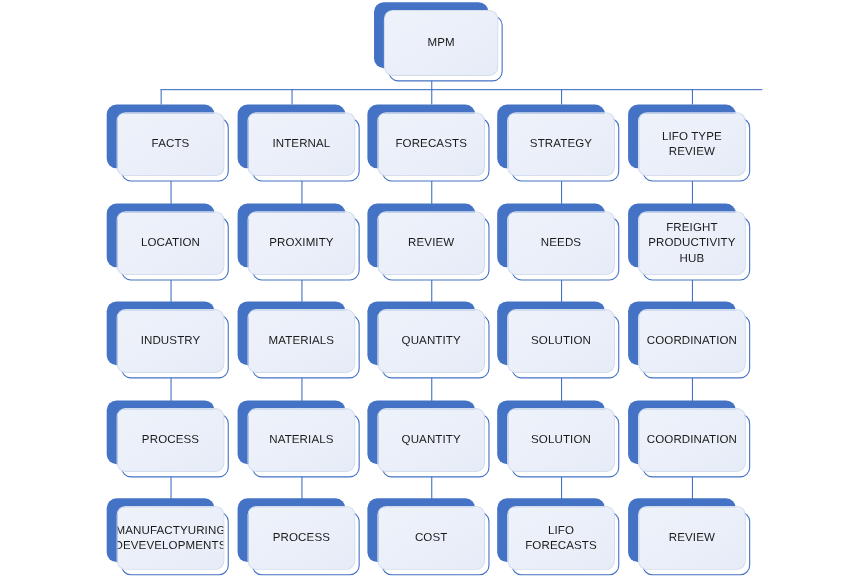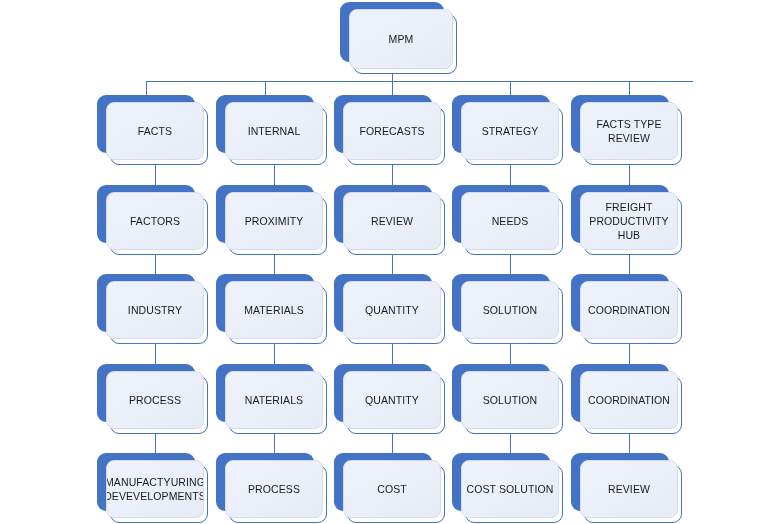--- a/index.html
+++ b/index.html
@@ -137,21 +137,21 @@
     <div class="card-back"></div>
     <div class="card-outline"></div>
     <div class="card-front">
       <span class="label">FACTS</span>
     </div>
   </div>
   <div class="node" style="left:97px; top:185px;">
     <div class="card-back"></div>
     <div class="card-outline"></div>
     <div class="card-front">
-      <span class="label">FACTORS</span>
+      <span class="label">LOCATION</span>
     </div>
   </div>
   <div class="node" style="left:97px; top:274px;">
     <div class="card-back"></div>
     <div class="card-outline"></div>
     <div class="card-front">
       <span class="label">INDUSTRY</span>
     </div>
   </div>
   <div class="node" style="left:97px; top:364px;">
@@ -267,29 +267,29 @@
     <div class="card-back"></div>
     <div class="card-outline"></div>
     <div class="card-front">
       <span class="label">SOLUTION</span>
     </div>
   </div>
   <div class="node" style="left:452px; top:453px;">
     <div class="card-back"></div>
     <div class="card-outline"></div>
     <div class="card-front">
-      <span class="label">COST SOLUTION</span>
+      <span class="label">LIFO FORECASTS</span>
     </div>
   </div>
 
   <div class="node" style="left:571px; top:95px;">
     <div class="card-back"></div>
     <div class="card-outline"></div>
     <div class="card-front">
-      <span class="label">FACTS TYPE REVIEW</span>
+      <span class="label">LIFO TYPE REVIEW</span>
     </div>
   </div>
   <div class="node" style="left:571px; top:185px;">
     <div class="card-back"></div>
     <div class="card-outline"></div>
     <div class="card-front">
       <span class="label">FREIGHT
 PRODUCTIVITY HUB</span>
     </div>
   </div>

